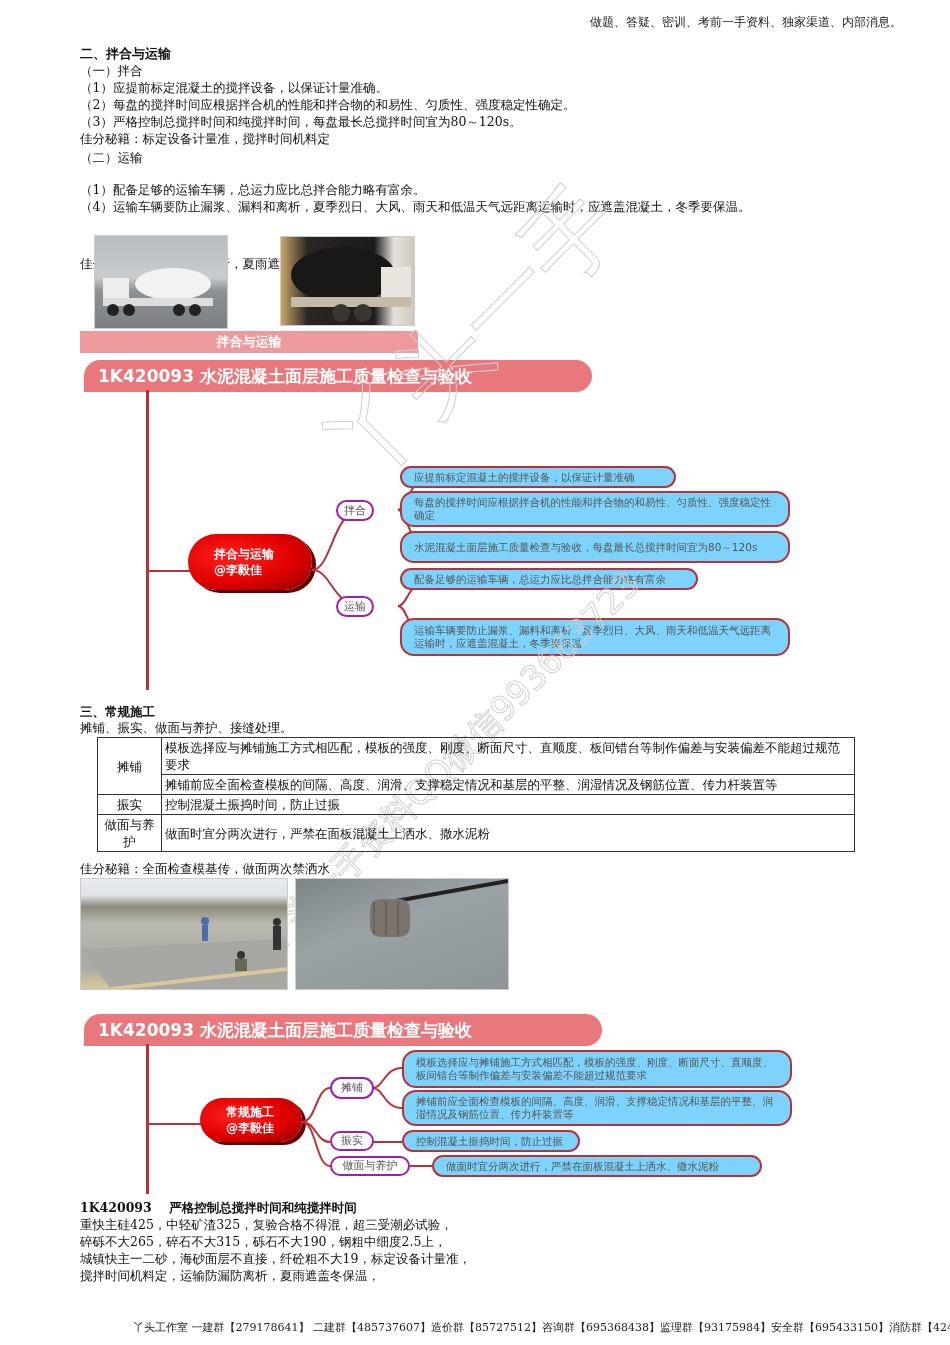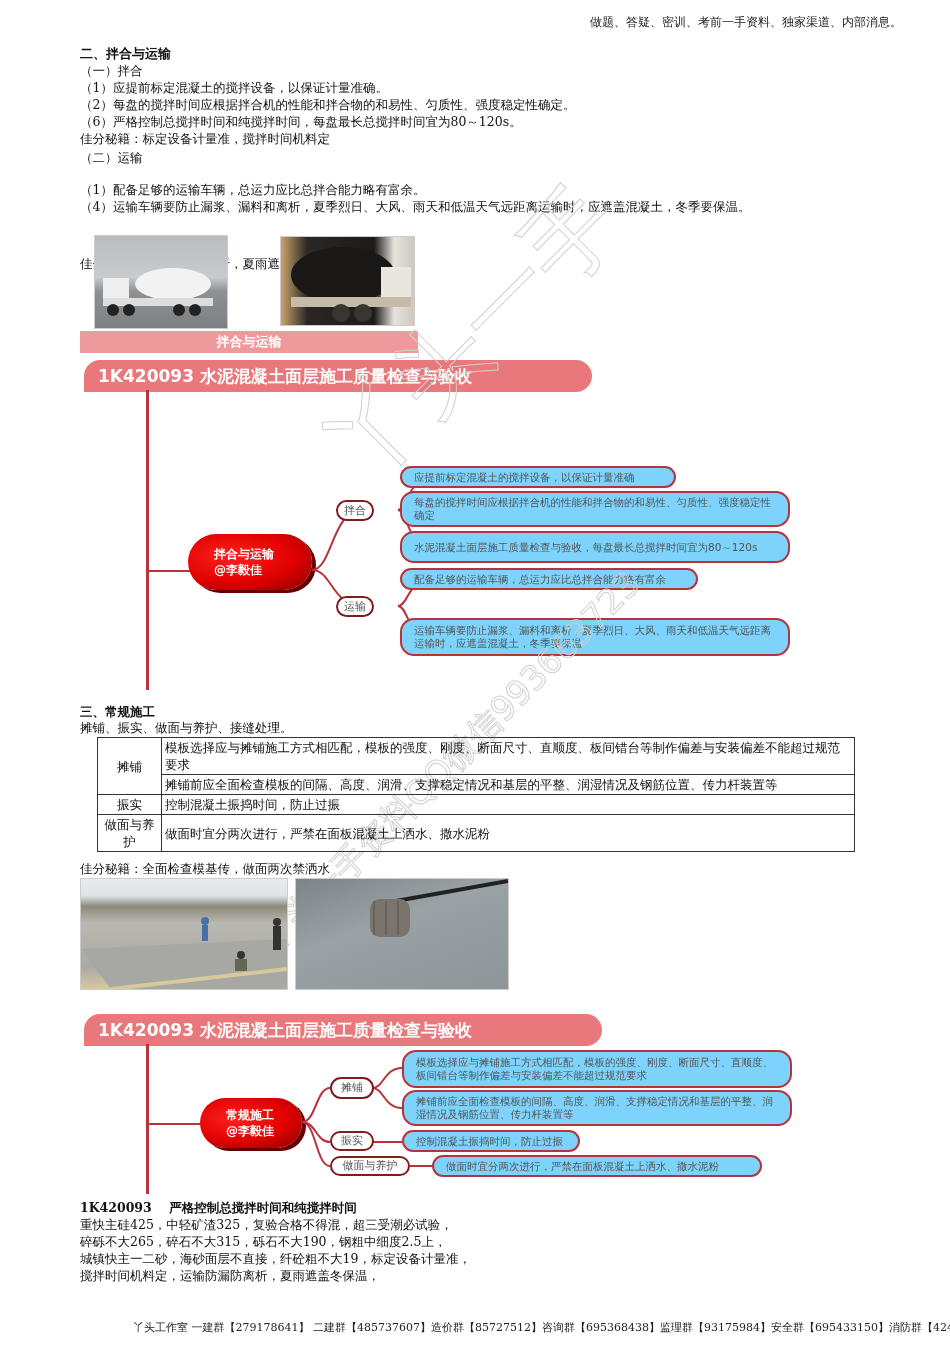--- a/index.html
+++ b/index.html
@@ -7,21 +7,21 @@
   .abs{position:absolute;}
   .hdr{right:48px;top:14px;text-align:right;font-size:12px;line-height:17px;color:#222;}
   .txt{left:80px;font-size:12.5px;line-height:17px;white-space:nowrap;}
   .bold{font-weight:bold;}
   .photo{border:1px solid #ccc;overflow:hidden;}
   .truck1{background:linear-gradient(#b9bcc0 0%,#c9ccce 45%,#8e9194 60%,#7d8083 100%);}
   .truck2{background:linear-gradient(90deg,#c9a56a 0%,#2a2624 20%,#1d1b1a 70%,#e5e2dc 85%,#cfc9bd 100%);}
   .banner{left:80px;top:331px;width:338px;height:22px;background:#ee9a9c;color:#fff;font-family:"DejaVu Sans",sans-serif;font-size:13px;line-height:22px;text-align:center;font-weight:bold;}
   .mm-title{background:#e8787c;color:#fff;font-family:"DejaVu Sans",sans-serif;font-weight:bold;font-size:17px;border-radius:16px 16px 16px 0;padding:0 14px;box-sizing:border-box;}
   .mm-root{background:radial-gradient(ellipse at 35% 40%,#ff2020 0%,#e00000 55%,#8a0000 100%);color:#fff;font-family:"DejaVu Sans",sans-serif;font-weight:bold;font-size:12px;line-height:16px;border-radius:30px;display:flex;flex-direction:column;justify-content:center;padding-left:26px;box-sizing:border-box;box-shadow:4px 3px 0 #600;}
-  .mm-branch{border:2px solid #7f1d1d;border-radius:12px;background:#fff;font-family:"DejaVu Sans",sans-serif;font-size:11px;color:#555;text-align:center;box-sizing:border-box;}
+  .mm-branch{border:2px solid #a21caf;border-radius:12px;background:#fff;font-family:"DejaVu Sans",sans-serif;font-size:11px;color:#555;text-align:center;box-sizing:border-box;}
   .mm-leaf{border:2px solid #b8323a;border-radius:14px;background:#7dd3fc;font-family:"DejaVu Sans",sans-serif;font-size:10.5px;line-height:13px;color:#555;padding:2px 12px;box-sizing:border-box;display:flex;align-items:center;}
   .line{background:#b8323a;}
   table.kt{position:absolute;left:97px;top:737px;width:758px;border-collapse:collapse;font-size:12.5px;line-height:17px;}
   table.kt td{border:1px solid #333;padding:1px 3px;vertical-align:middle;}
   table.kt td.k{width:57px;text-align:center;}
   .wm{font-family:"DejaVu Sans",sans-serif;color:transparent;-webkit-text-stroke:1px #d0d0d0;pointer-events:none;}
   .ftr{left:133px;top:1320px;font-size:11px;color:#222;white-space:nowrap;}
   .photo3{background:linear-gradient(#e8ecef 0%,#dfe3e6 15%,#8c8a7a 25%,#b9b8b0 40%,#a9a9a5 80%,#d8c99d 100%);}
   .photo4{background:linear-gradient(160deg,#7c8488 0%,#9aa2a6 40%,#8d9599 100%);}
 </style>
@@ -29,21 +29,21 @@
 <body>
 
 <div class="abs hdr">
   <div>做题、答疑、密训、考前一手资料、独家渠道、内部消息。</div>
 </div>
 
 <div class="abs txt bold" style="top:45px;font-size:13px;">二、拌合与运输</div>
 <div class="abs txt" style="top:62px;">（一）拌合</div>
 <div class="abs txt" style="top:79px;">（1）应提前标定混凝土的搅拌设备，以保证计量准确。</div>
 <div class="abs txt" style="top:96px;">（2）每盘的搅拌时间应根据拌合机的性能和拌合物的和易性、匀质性、强度稳定性确定。</div>
-<div class="abs txt" style="top:113px;">（6）严格控制总搅拌时间和纯搅拌时间，每盘最长总搅拌时间宜为80～120s。</div>
+<div class="abs txt" style="top:113px;">（3）严格控制总搅拌时间和纯搅拌时间，每盘最长总搅拌时间宜为80～120s。</div>
 <div class="abs txt" style="top:130px;">佳分秘籍：标定设备计量准，搅拌时间机料定</div>
 
 <div class="abs txt" style="top:149px;">（二）运输</div>
 <div class="abs txt" style="top:181px;">（1）配备足够的运输车辆，总运力应比总拌合能力略有富余。</div>
 <div class="abs txt" style="top:198px;">（4）运输车辆要防止漏浆、漏料和离析，夏季烈日、大风、雨天和低温天气远距离运输时，应遮盖混凝土，冬季要保温。</div>
 <div class="abs txt" style="top:215px;margin-top:40px;">佳分秘籍：运输防漏防离析，夏雨遮盖冬保温</div>
 
 <div class="abs photo truck1" style="left:94px;top:235px;width:132px;height:92px;">
   <svg width="132" height="92">
     <ellipse cx="78" cy="48" rx="38" ry="16" fill="#f2f2f2"></ellipse>
@@ -139,21 +139,21 @@
     <line x1="78" y1="22" x2="78" y2="56" stroke="#555"></line>
       <line x1="90" y1="22" x2="90" y2="56" stroke="#555"></line>
       <line x1="102" y1="22" x2="102" y2="56" stroke="#555"></line>
   </svg>
 </div>
 
 <div class="abs" style="left:80px;top:1012px;width:860px;height:180px;">
   <div class="abs mm-title" style="left:4px;top:2px;width:518px;height:32px;line-height:32px;">1K420093 水泥混凝土面层施工质量检查与验收</div>
   <div class="abs line" style="left:66px;top:32px;width:3px;height:150px;"></div>
   <div class="abs line" style="left:66px;top:111px;width:56px;height:2px;"></div>
-  <div class="abs mm-root" style="left:120px;top:86px;width:102px;height:50px;">
+  <div class="abs mm-root" style="left:120px;top:86px;width:102px;height:44px;">
     <span>常规施工</span>
     <span>@李毅佳</span>
   </div>
   <svg class="abs" style="left:222px;top:30px;" width="220" height="150">
     <path d="M0 80 C14 80,14 46,28 46" stroke="#b8323a" stroke-width="2" fill="none"></path>
     <path d="M0 80 C14 80,14 100,28 100" stroke="#b8323a" stroke-width="2" fill="none"></path>
     <path d="M0 80 C14 80,14 124,28 124" stroke="#b8323a" stroke-width="2" fill="none"></path>
     <path d="M70 46 C82 46,82 26,100 26" stroke="#b8323a" stroke-width="2" fill="none"></path>
     <path d="M70 46 C82 46,82 66,100 66" stroke="#b8323a" stroke-width="2" fill="none"></path>
     <path d="M70 100 L100 100" stroke="#b8323a" stroke-width="2" fill="none"></path>

